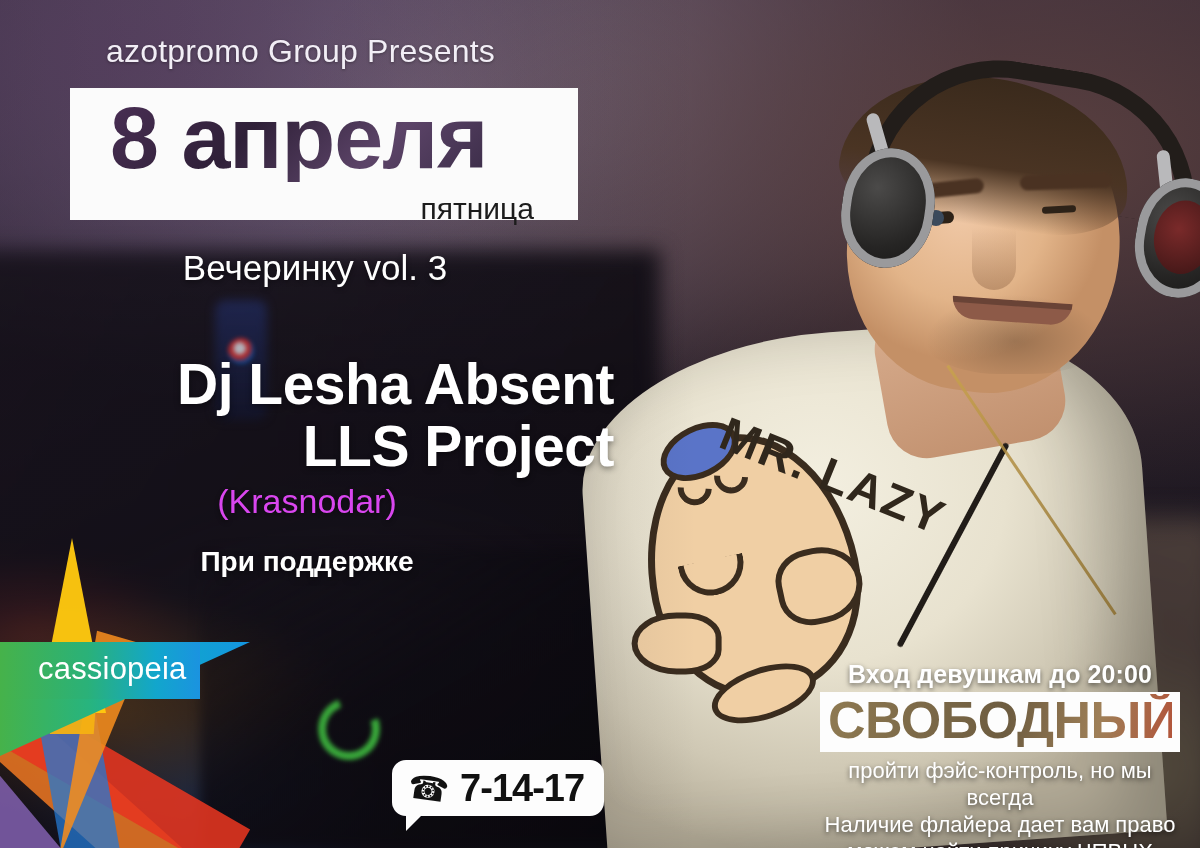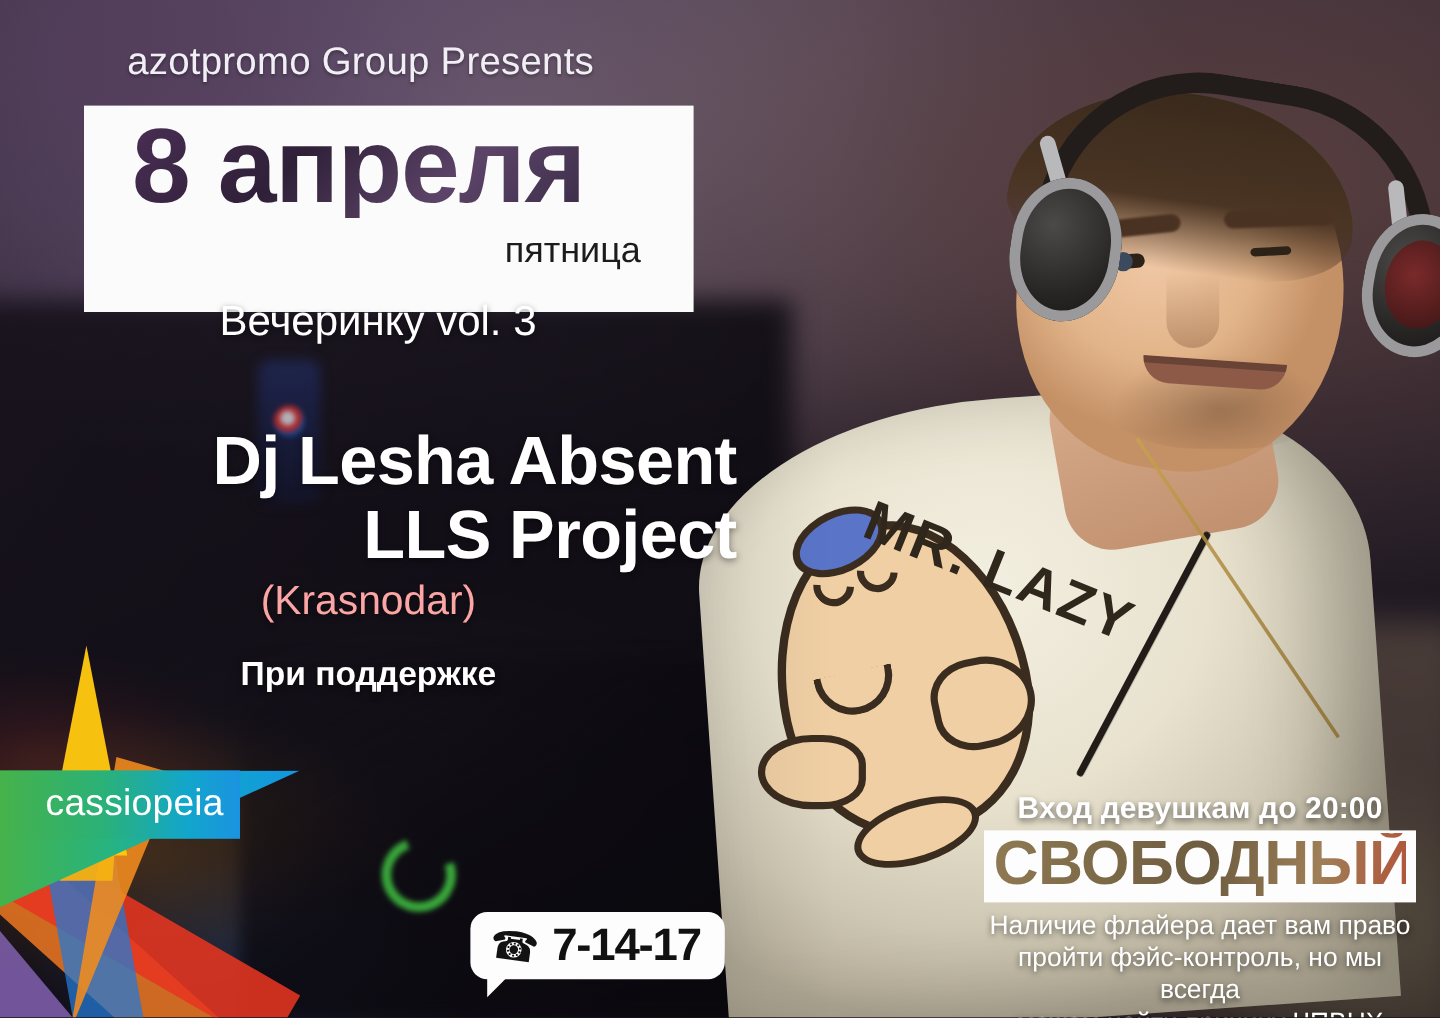--- a/index.html
+++ b/index.html
@@ -202,21 +202,21 @@
     position:absolute;left:38px;top:131px;color:#fff;font-size:31px;letter-spacing:.2px;
     font-family:"Liberation Sans",sans-serif;
   }
 
   
   .presents{
     position:absolute;left:106px;top:33px;color:#f2eef6;font-size:32px;letter-spacing:.2px;
     text-shadow:0 1px 3px rgba(0,0,0,.35);
   }
   .datebox{
-    position:absolute;left:70px;top:88px;width:508px;height:172px;background:#fbfbfb;
+    position:absolute;left:70px;top:88px;width:508px;height:132px;background:#fbfbfb;
   }
   .date-main{
     position:absolute;left:40px;top:6px;font-size:88px;font-weight:bold;line-height:1;
     background:linear-gradient(135deg,#4a2f55 0%,#2f2038 38%,#5c4468 70%,#3a2c47 100%);
     -webkit-background-clip:text;background-clip:text;color:transparent;
     letter-spacing:-1px;
   }
   .date-sub{
     position:absolute;right:44px;top:104px;font-size:30px;color:#1c1c1c;
   }
@@ -224,21 +224,21 @@
     position:absolute;left:0;right:570px;top:248px;text-align:center;color:#fff;
     font-size:35px;font-weight:300;text-shadow:0 2px 5px rgba(0,0,0,.45);
   }
   .artist{
     position:absolute;left:0;right:586px;top:354px;text-align:right;color:#fff;
     font-size:57px;font-weight:bold;line-height:1.08;letter-spacing:-.5px;
     text-shadow:0 2px 6px rgba(0,0,0,.45);
   }
   .artist .l2{display:block;}
   .city{
-    position:absolute;left:0;right:586px;top:482px;text-align:center;color:#fca5a5;
+    position:absolute;left:0;right:586px;top:482px;text-align:center;color:#d946ef;
     font-size:34px;font-weight:300;text-shadow:0 2px 5px rgba(0,0,0,.45);
   }
   .support{
     position:absolute;left:0;right:586px;top:544px;text-align:center;color:#fff;
     font-size:28px;font-weight:bold;line-height:1.32;text-shadow:0 2px 6px rgba(0,0,0,.5);
   }
   .support .l2{display:block;}
 
   
   .phone{
@@ -358,19 +358,19 @@
     <span class="phone-icon">☎</span>
     <span class="phone-num">7-14-17</span>
   </div>
 
   <div class="entry">
     <div class="entry-line">Вход девушкам до 20:00</div>
     <div class="entry-bar">
       <div class="entry-big">СВОБОДНЫЙ</div>
     </div>
     <div class="entry-note">
+      <span>пройти фэйс-контроль, но мы всегда</span>
       <span>Наличие флайера дает вам право</span>
-      <span>пройти фэйс-контроль, но мы всегда</span>
       <span>можем найти причину ЧПВНХ</span>
     </div>
   </div>
 
 </div>
 
 </body></html>

